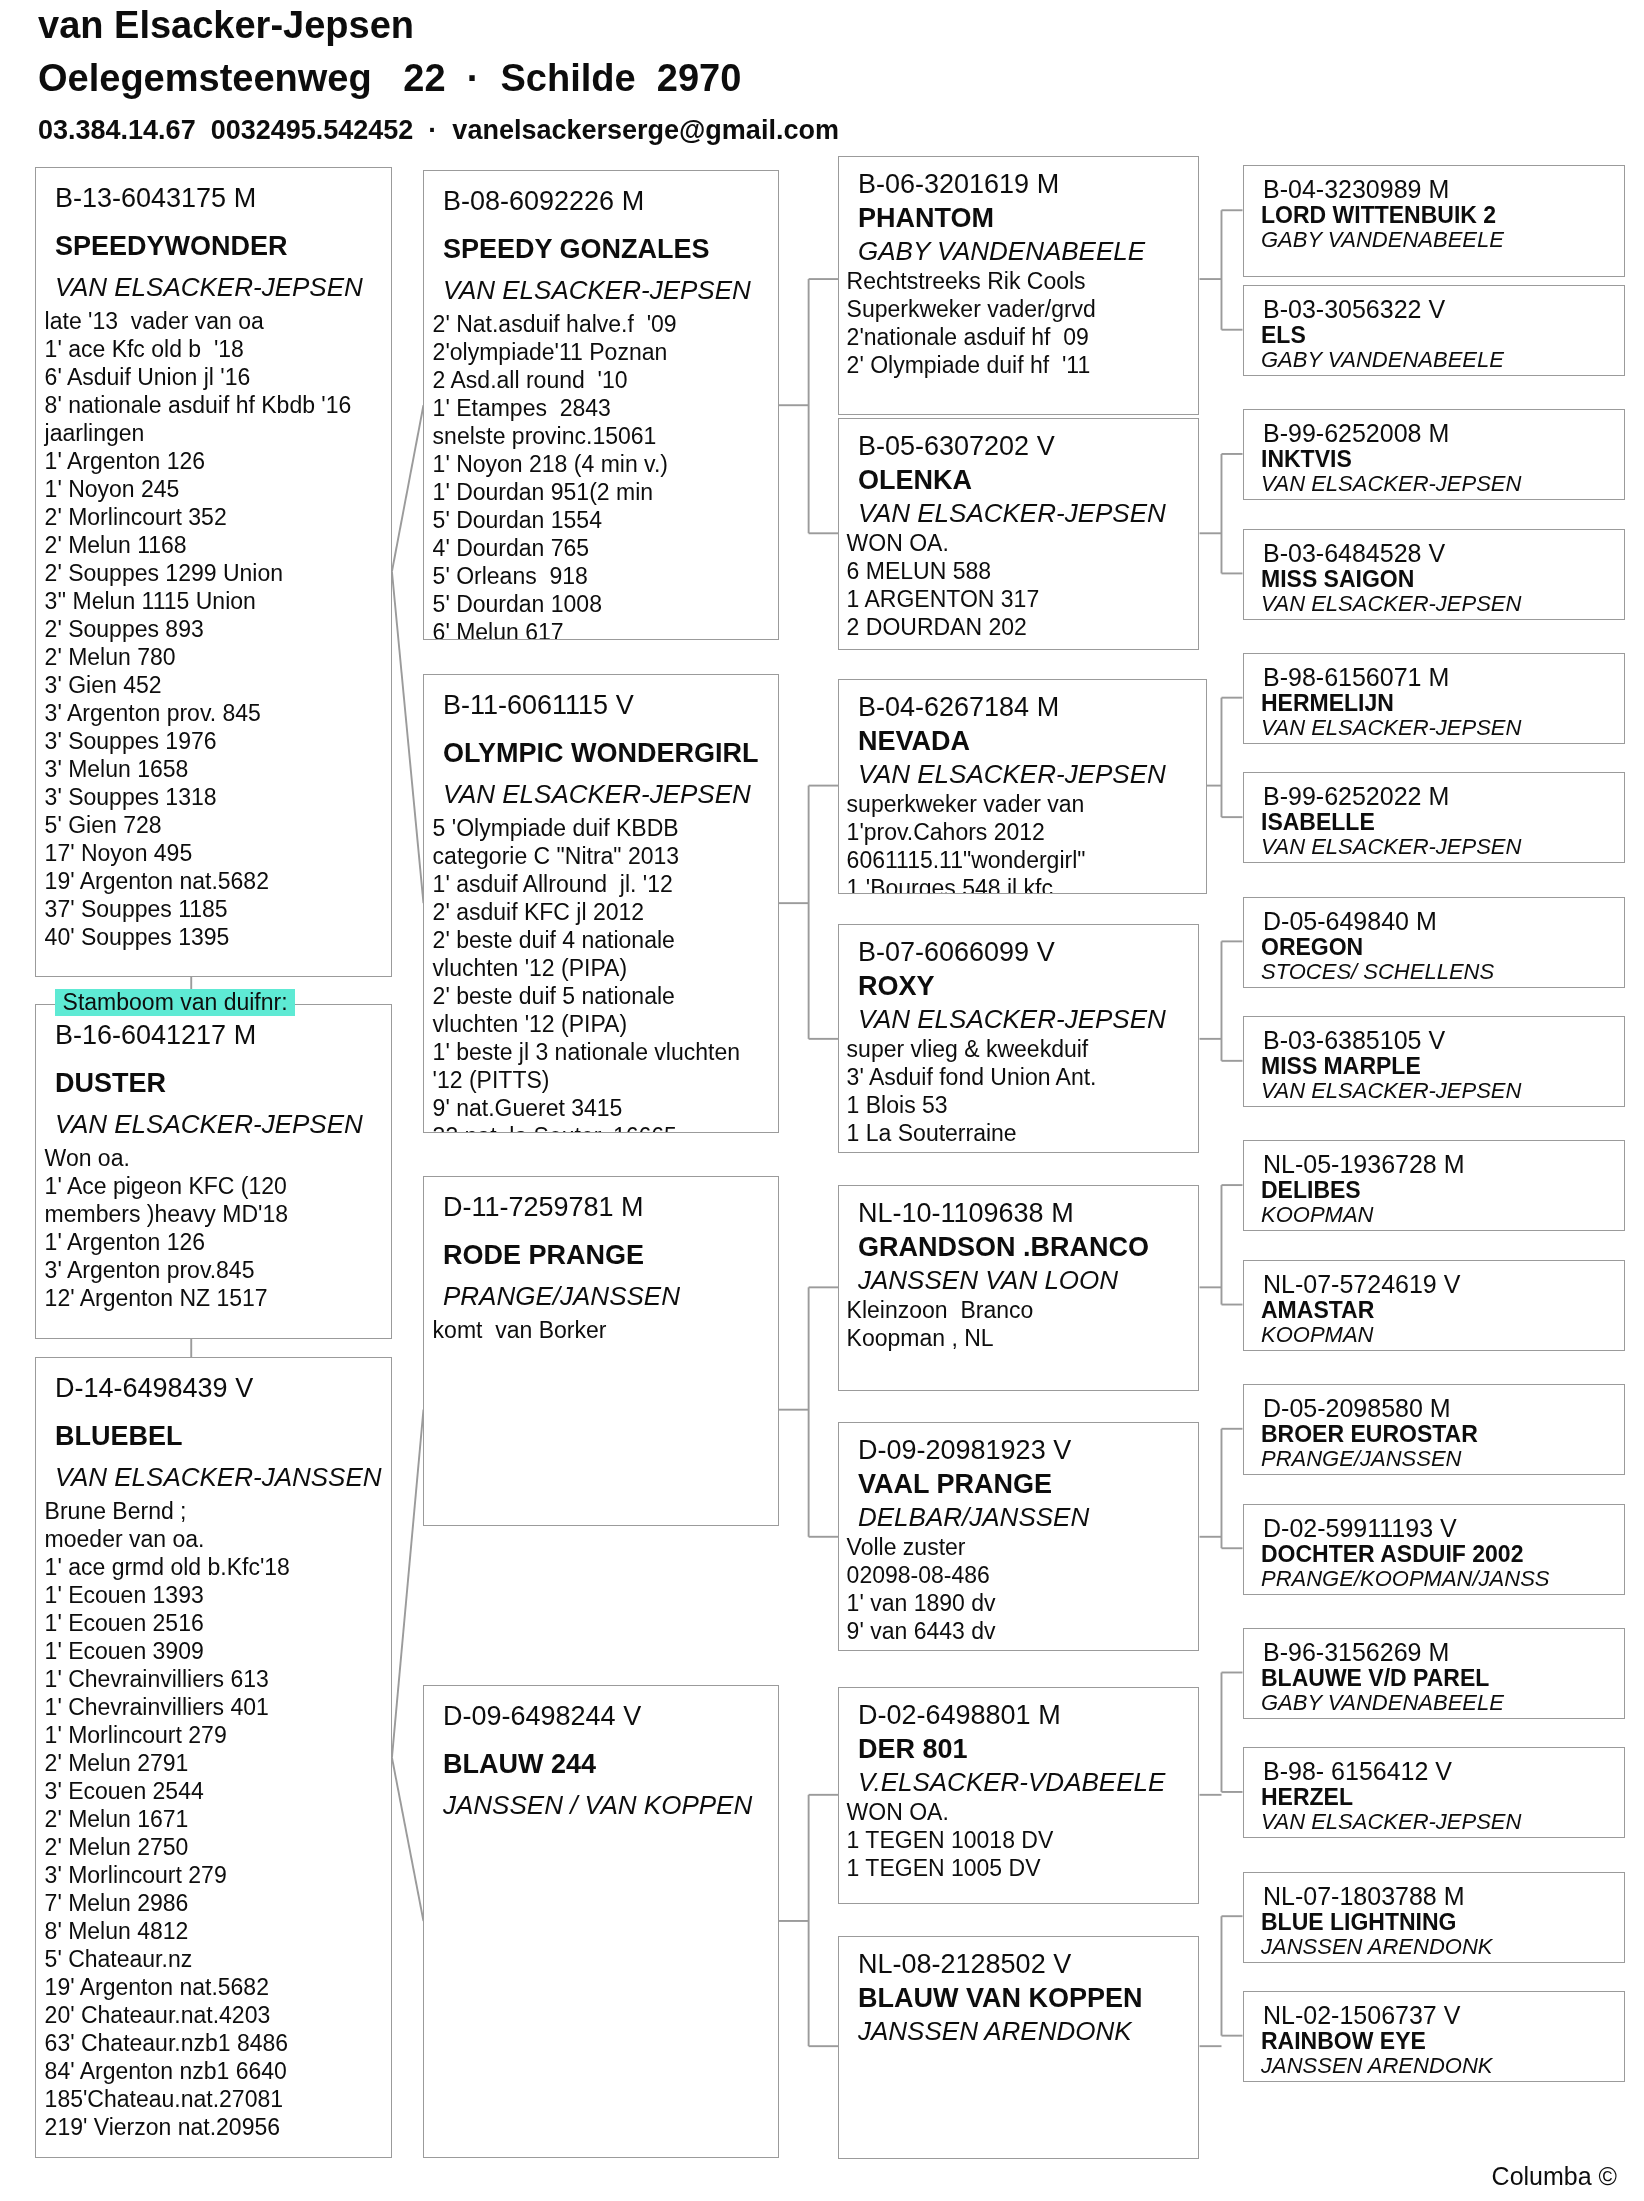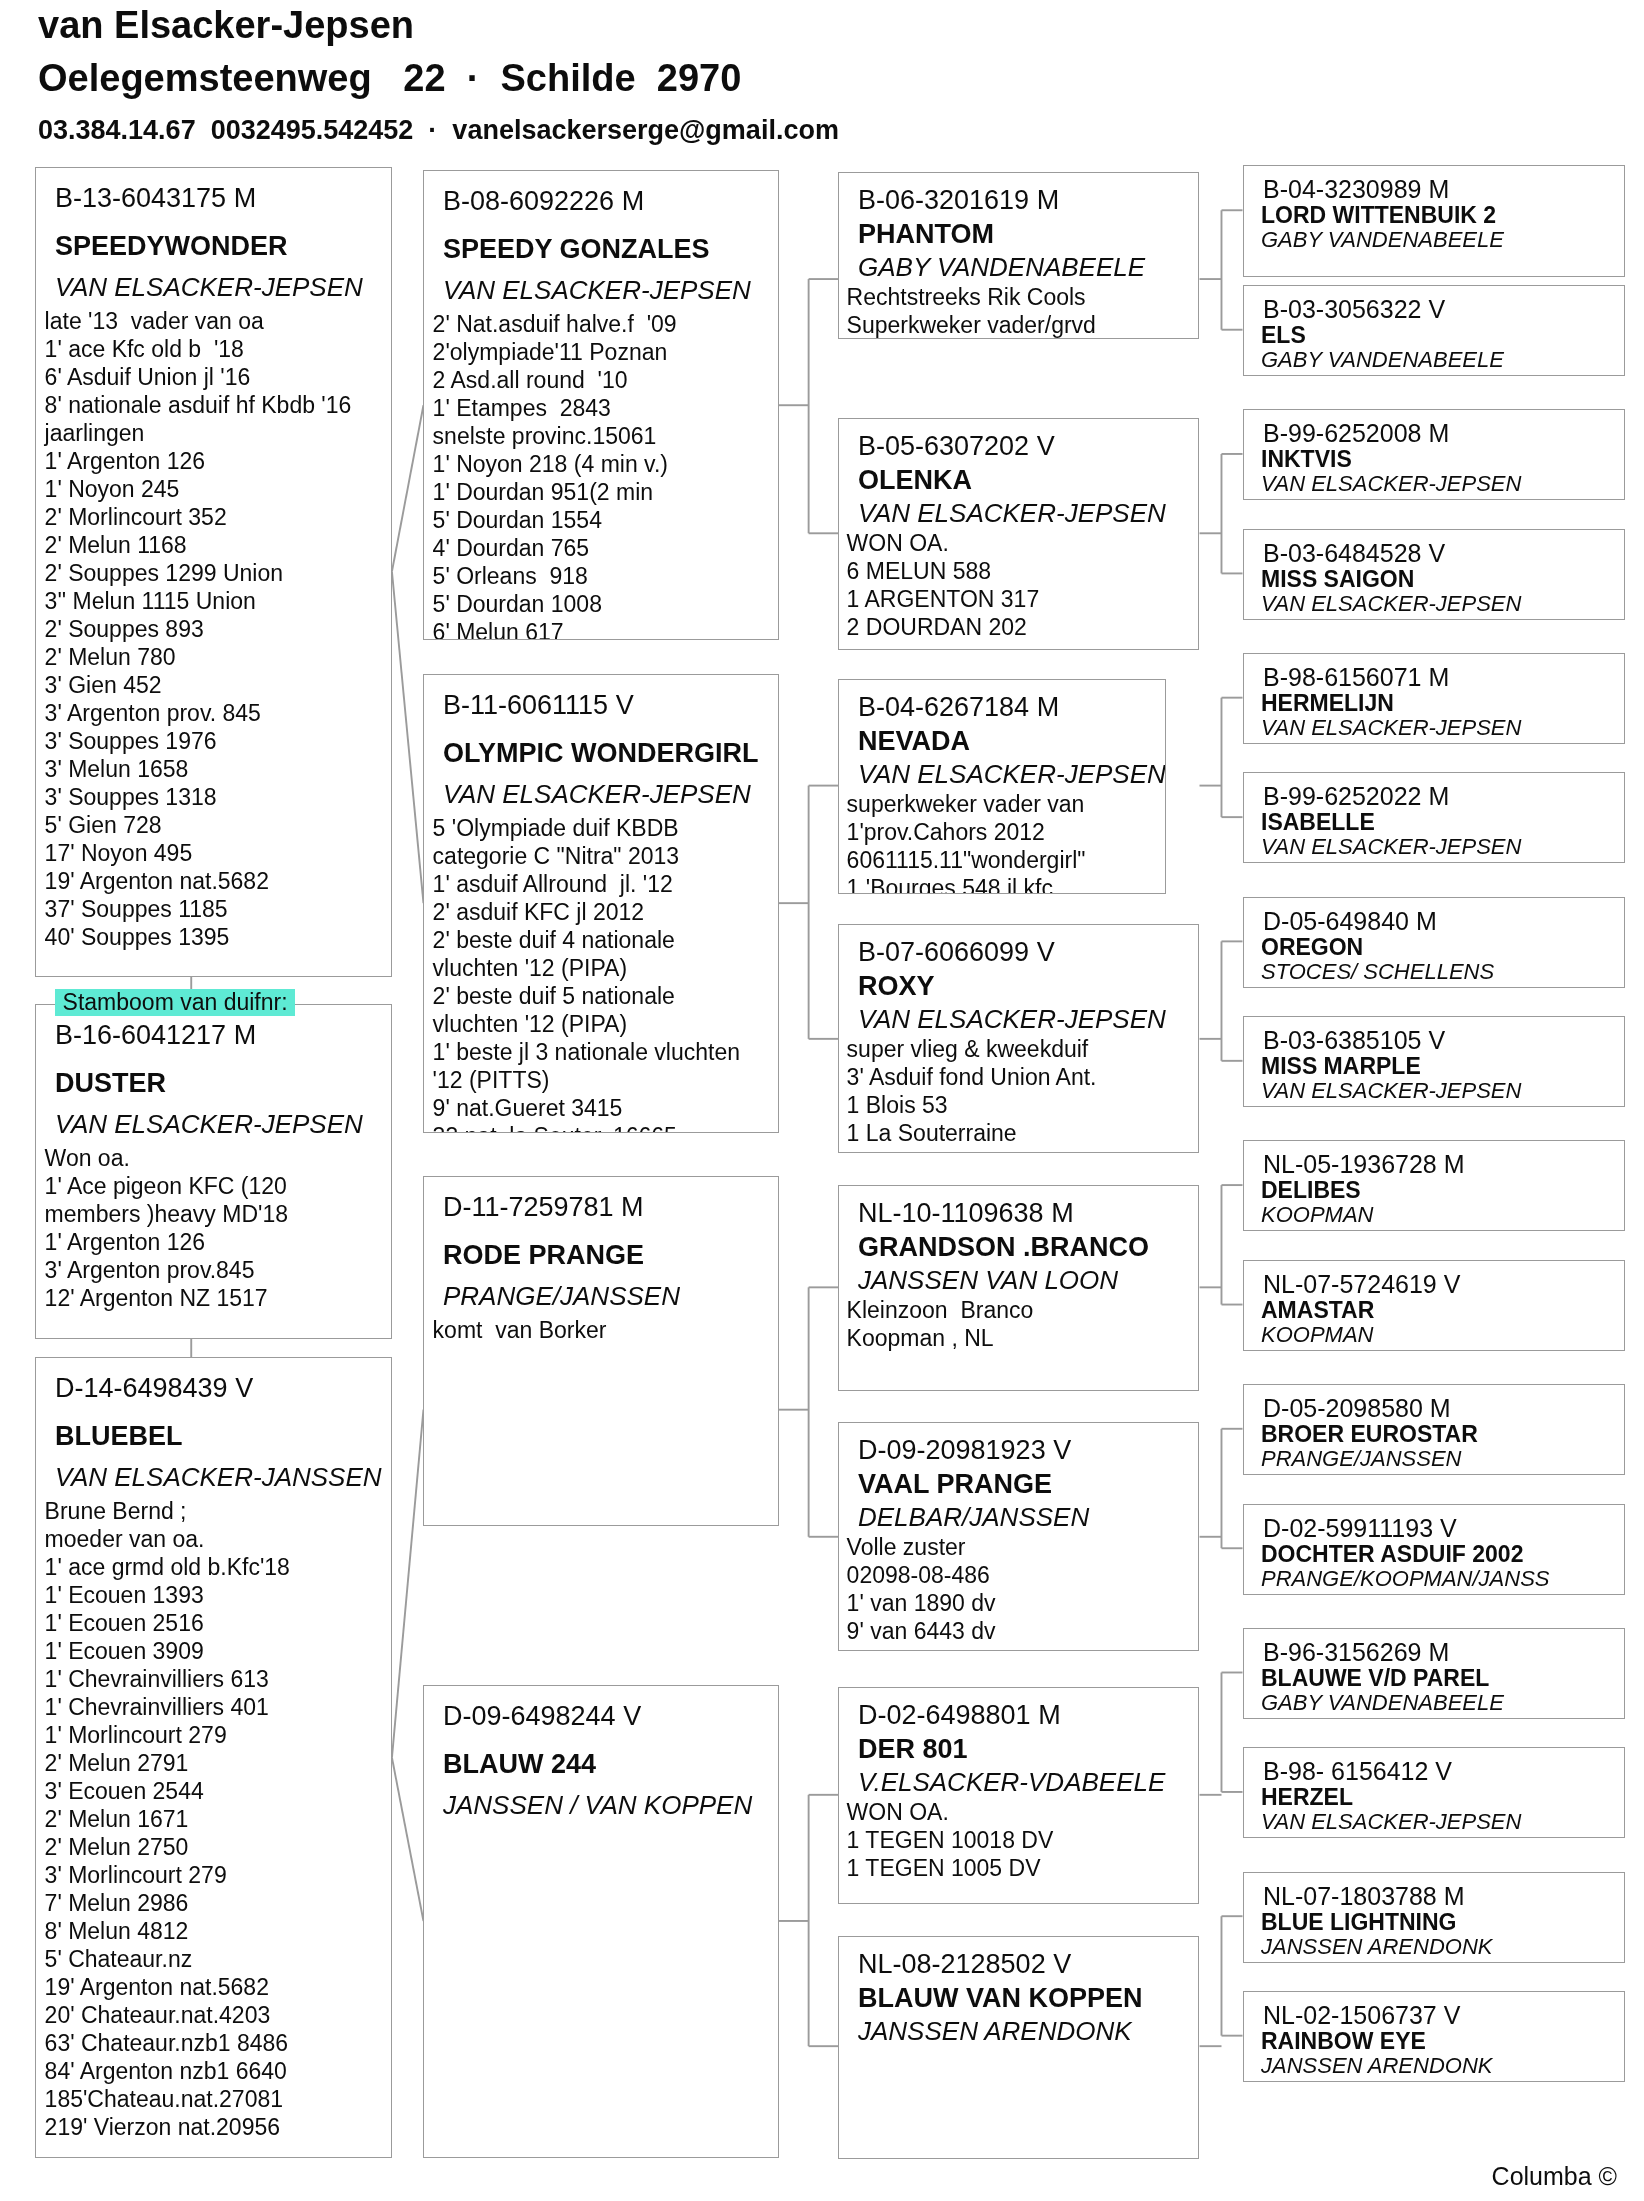--- a/index.html
+++ b/index.html
@@ -151,33 +151,33 @@
   <div class="owner">PRANGE/JANSSEN</div>
   <div class="lines"><div>komt  van Borker</div></div>
 </div>
 <div class="box box-lg" style="left:423px;top:1685px;width:356px;height:473px">
   <div class="ring">D-09-6498244 V</div>
   <div class="name">BLAUW 244</div>
   <div class="owner">JANSSEN / VAN KOPPEN</div>
   <div class="lines"></div>
 </div>
 
-<div class="box box-sm" style="left:838px;top:172px;width:361px;height:167px">
+<div class="box box-sm" style="left:838px;top:156px;width:361px;height:259px">
   <div class="ring">B-06-3201619 M</div>
   <div class="name">PHANTOM</div>
   <div class="owner">GABY VANDENABEELE</div>
   <div class="lines"><div>Rechtstreeks Rik Cools</div><div>Superkweker vader/grvd</div><div>2'nationale asduif hf  09</div><div>2' Olympiade duif hf  '11</div></div>
 </div>
 <div class="box box-sm" style="left:838px;top:418px;width:361px;height:232px">
   <div class="ring">B-05-6307202 V</div>
   <div class="name">OLENKA</div>
   <div class="owner">VAN ELSACKER-JEPSEN</div>
   <div class="lines"><div>WON OA.</div><div>6 MELUN 588</div><div>1 ARGENTON 317</div><div>2 DOURDAN 202</div></div>
 </div>
-<div class="box box-sm" style="left:838px;top:679px;width:328px;height:215px">
+<div class="box box-sm" style="left:838px;top:679px;width:369px;height:215px">
   <div class="ring">B-04-6267184 M</div>
   <div class="name">NEVADA</div>
   <div class="owner">VAN ELSACKER-JEPSEN</div>
   <div class="lines"><div>superkweker vader van</div><div>1'prov.Cahors 2012</div><div>6061115.11"wondergirl"</div><div>1 'Bourges 548 jl kfc</div></div>
 </div>
 <div class="box box-sm" style="left:838px;top:924px;width:361px;height:229px">
   <div class="ring">B-07-6066099 V</div>
   <div class="name">ROXY</div>
   <div class="owner">VAN ELSACKER-JEPSEN</div>
   <div class="lines"><div>super vlieg &amp; kweekduif</div><div>3' Asduif fond Union Ant.</div><div>1 Blois 53</div><div>1 La Souterraine</div></div>

